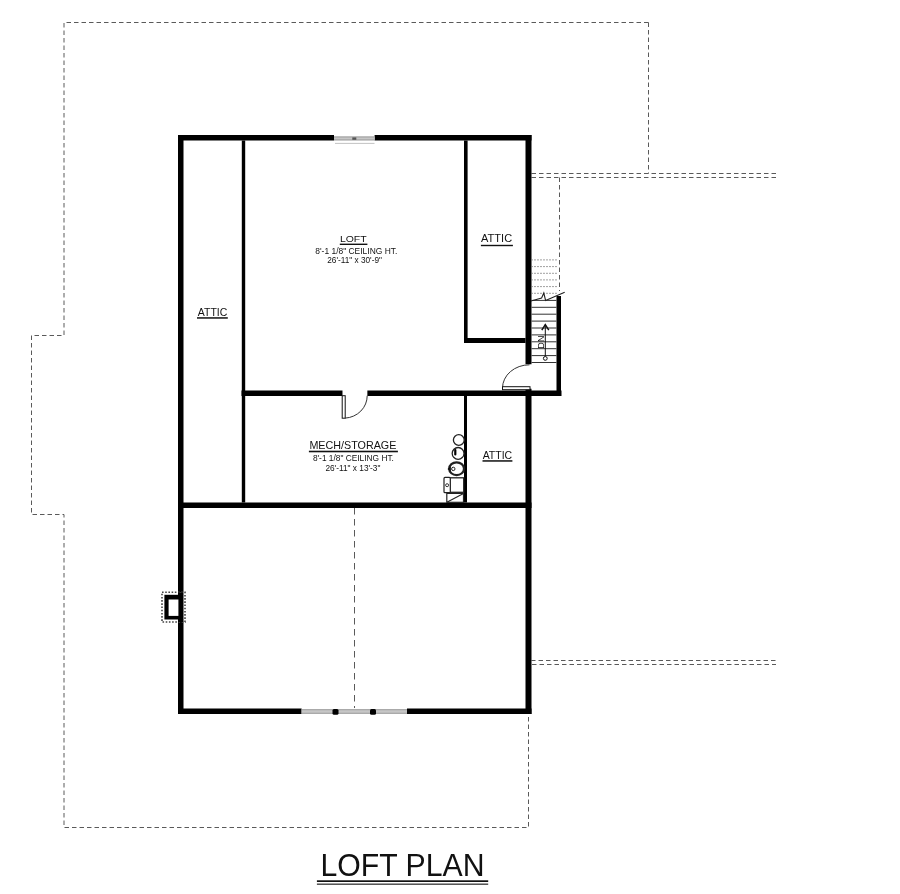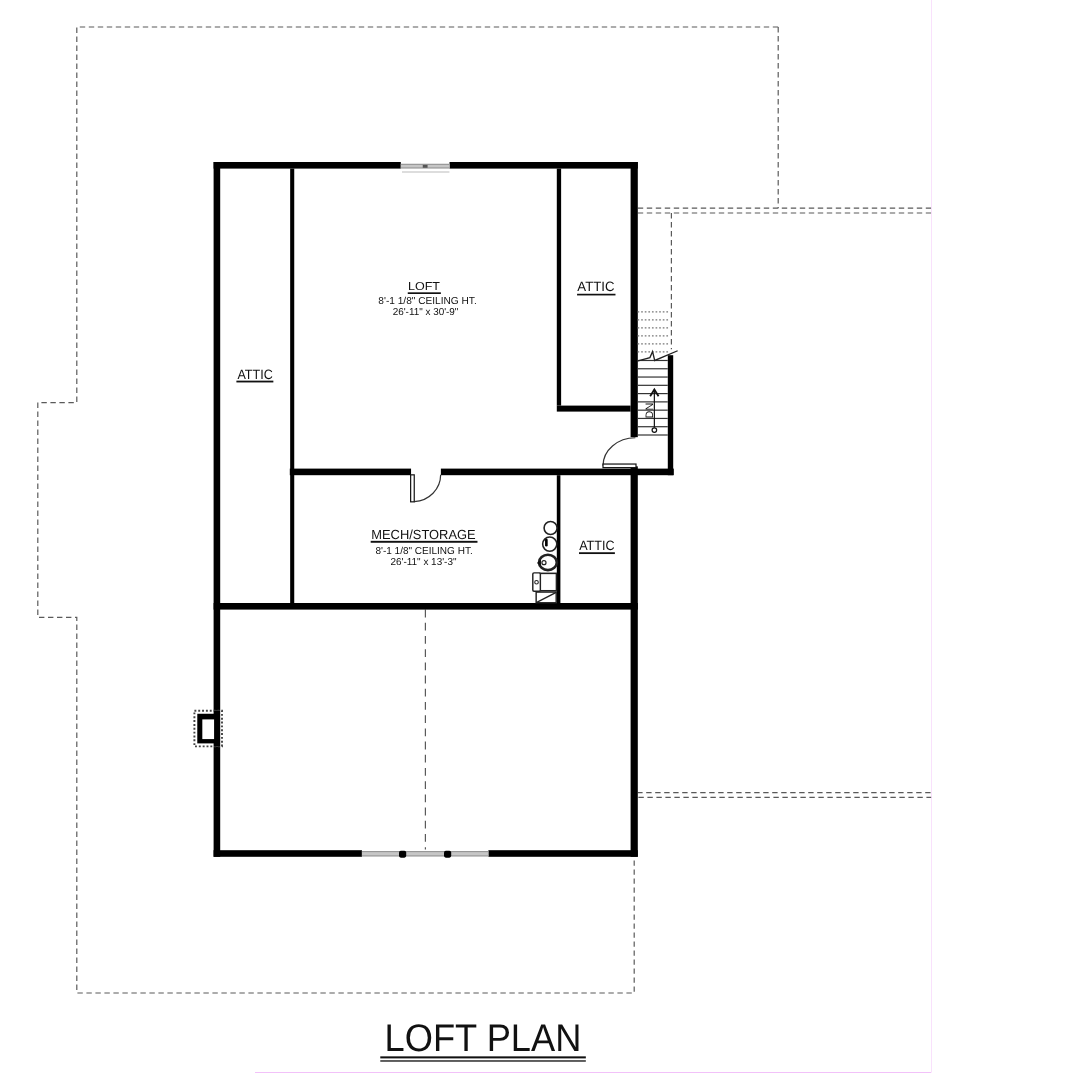--- a/index.html
+++ b/index.html
@@ -1,16 +1,16 @@
 <!DOCTYPE html>
 <html><head>
 <meta charset="utf-8">
 <style>
   html,body{margin:0;padding:0;background:#ffffff;}
-  .page{width:776px;height:894px;position:relative;background:#d946ef;overflow:hidden;}
+  .page{width:776px;height:894px;position:relative;background:#e5e5e5;overflow:hidden;}
   text{font-family:"Liberation Sans",sans-serif;fill:#111;}
 </style>
 </head>
 <body>
 <div class="page">
 <svg width="900" height="894" viewBox="0 0 900 894">
 
 <rect x="0" y="0" width="900" height="894" fill="#ffffff"></rect>
 
 <path d="M648.5,22.5 H64 V335.5 H31.5 V514.5 H64 V827.5 H528.5 V714" fill="none" stroke="#5a5a5a" stroke-width="1" stroke-dasharray="4.5,3"></path>

